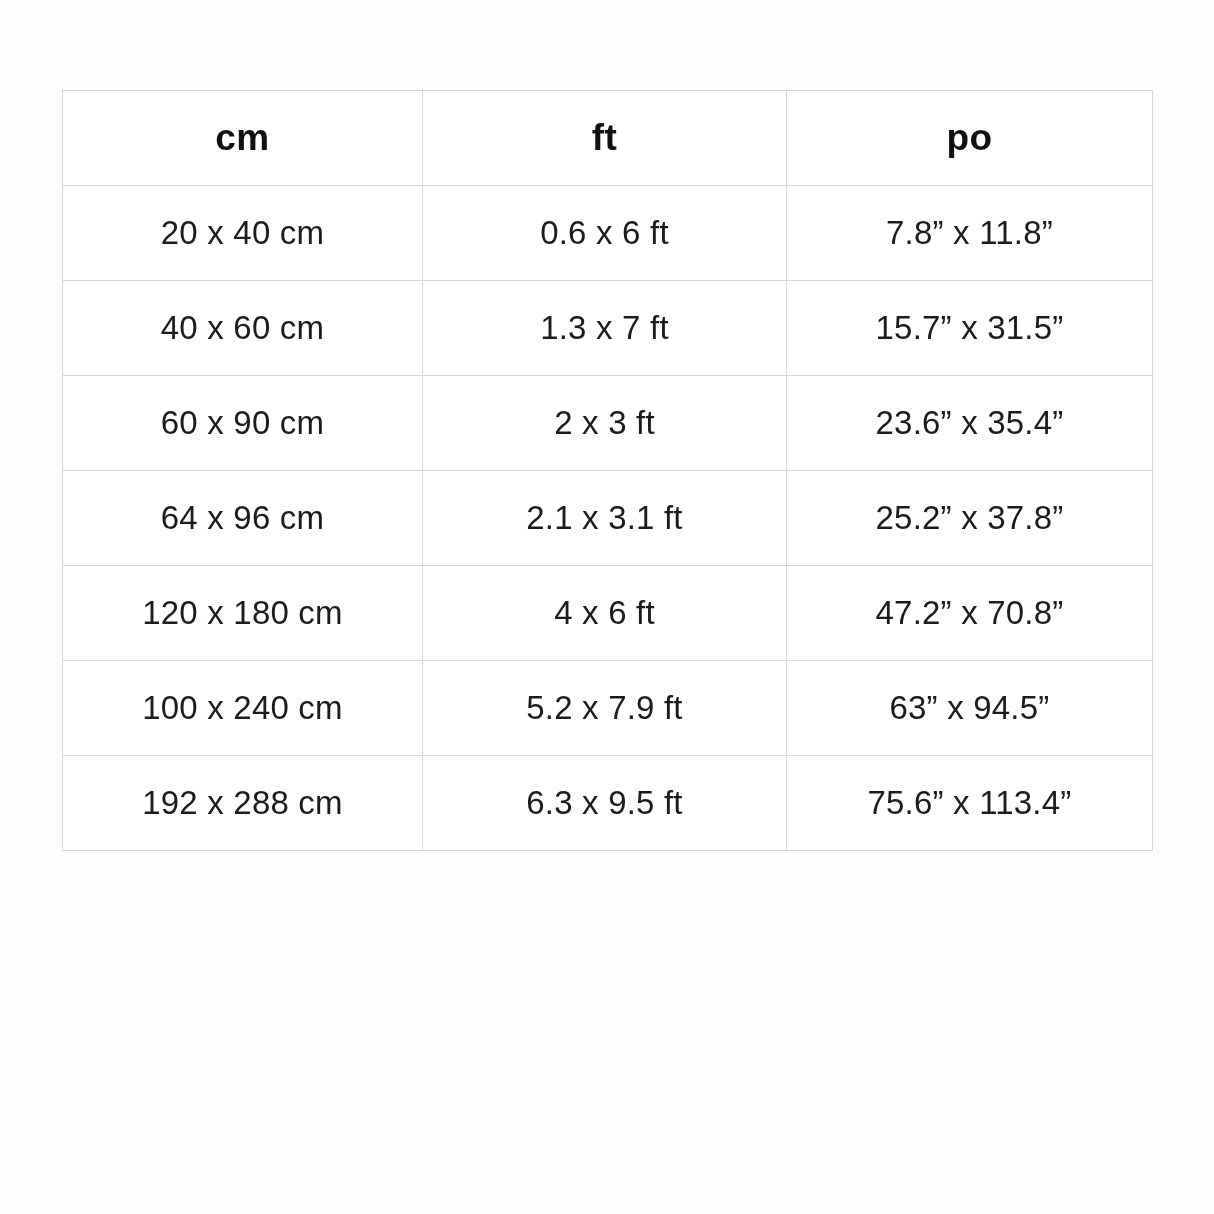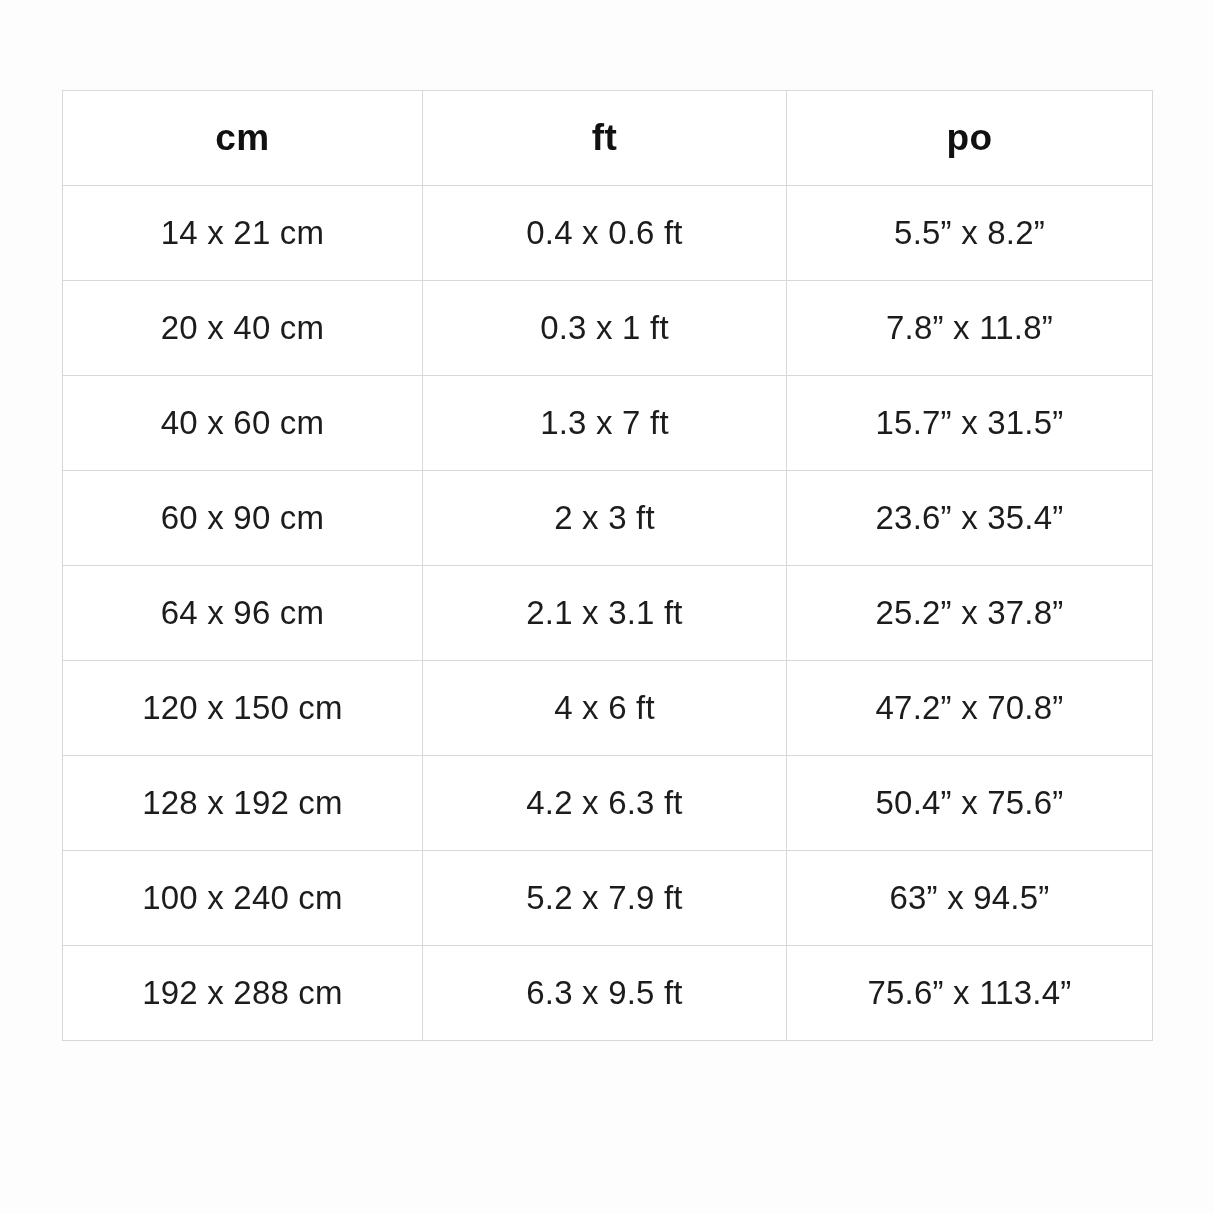--- a/index.html
+++ b/index.html
@@ -74,53 +74,43 @@
       </colgroup>
       <thead>
         <tr>
           <th>cm</th>
           <th>ft</th>
           <th>po</th>
         </tr>
       </thead>
       <tbody>
         <tr>
-          <td>14 x 21 cm</td>
-          <td>0.4 x 0.6 ft</td>
-          <td>5.5” x 8.2”</td>
-        </tr>
-        <tr>
           <td>20 x 40 cm</td>
-          <td>0.3 x 1 ft</td>
+          <td>0.6 x 6 ft</td>
           <td>7.8” x 11.8”</td>
         </tr>
         <tr>
           <td>40 x 60 cm</td>
           <td>1.3 x 7 ft</td>
           <td>15.7” x 31.5”</td>
         </tr>
         <tr>
           <td>60 x 90 cm</td>
           <td>2 x 3 ft</td>
           <td>23.6” x 35.4”</td>
         </tr>
         <tr>
           <td>64 x 96 cm</td>
           <td>2.1 x 3.1 ft</td>
           <td>25.2” x 37.8”</td>
         </tr>
         <tr>
-          <td>120 x 150 cm</td>
+          <td>120 x 180 cm</td>
           <td>4 x 6 ft</td>
           <td>47.2” x 70.8”</td>
-        </tr>
-        <tr>
-          <td>128 x 192 cm</td>
-          <td>4.2 x 6.3 ft</td>
-          <td>50.4” x 75.6”</td>
         </tr>
         <tr>
           <td>100 x 240 cm</td>
           <td>5.2 x 7.9 ft</td>
           <td>63” x 94.5”</td>
         </tr>
         <tr>
           <td>192 x 288 cm</td>
           <td>6.3 x 9.5 ft</td>
           <td>75.6” x 113.4”</td>

